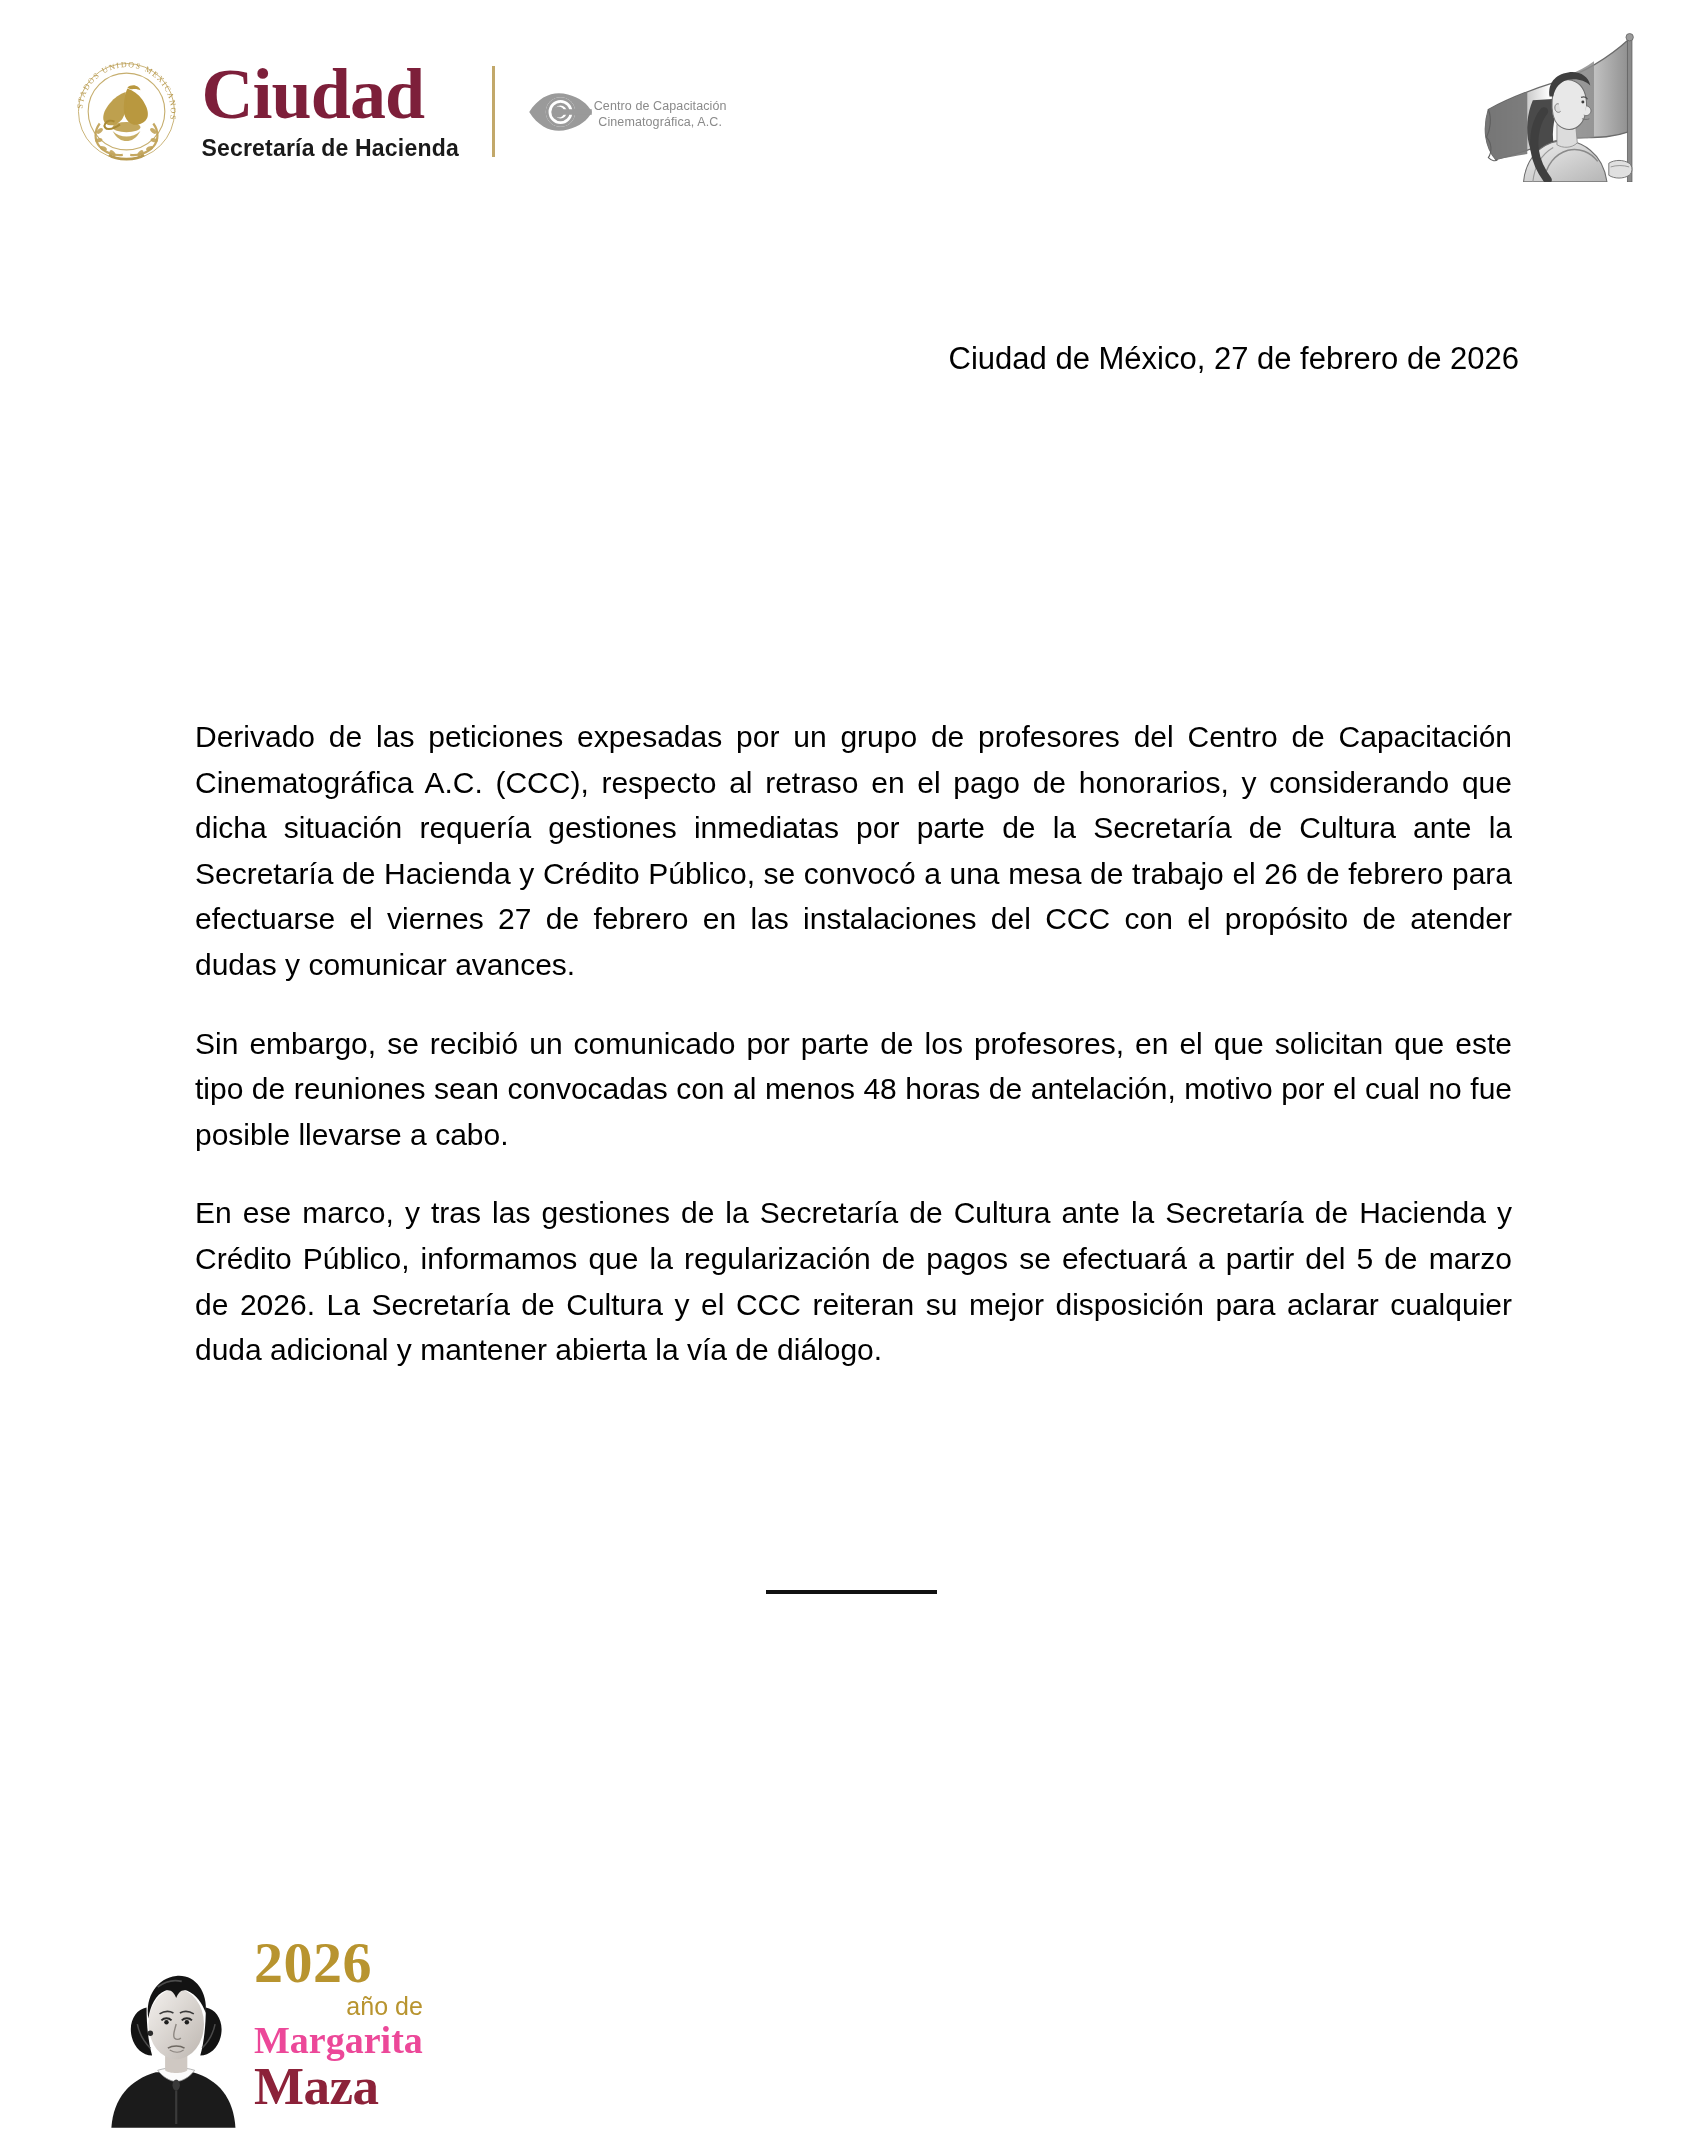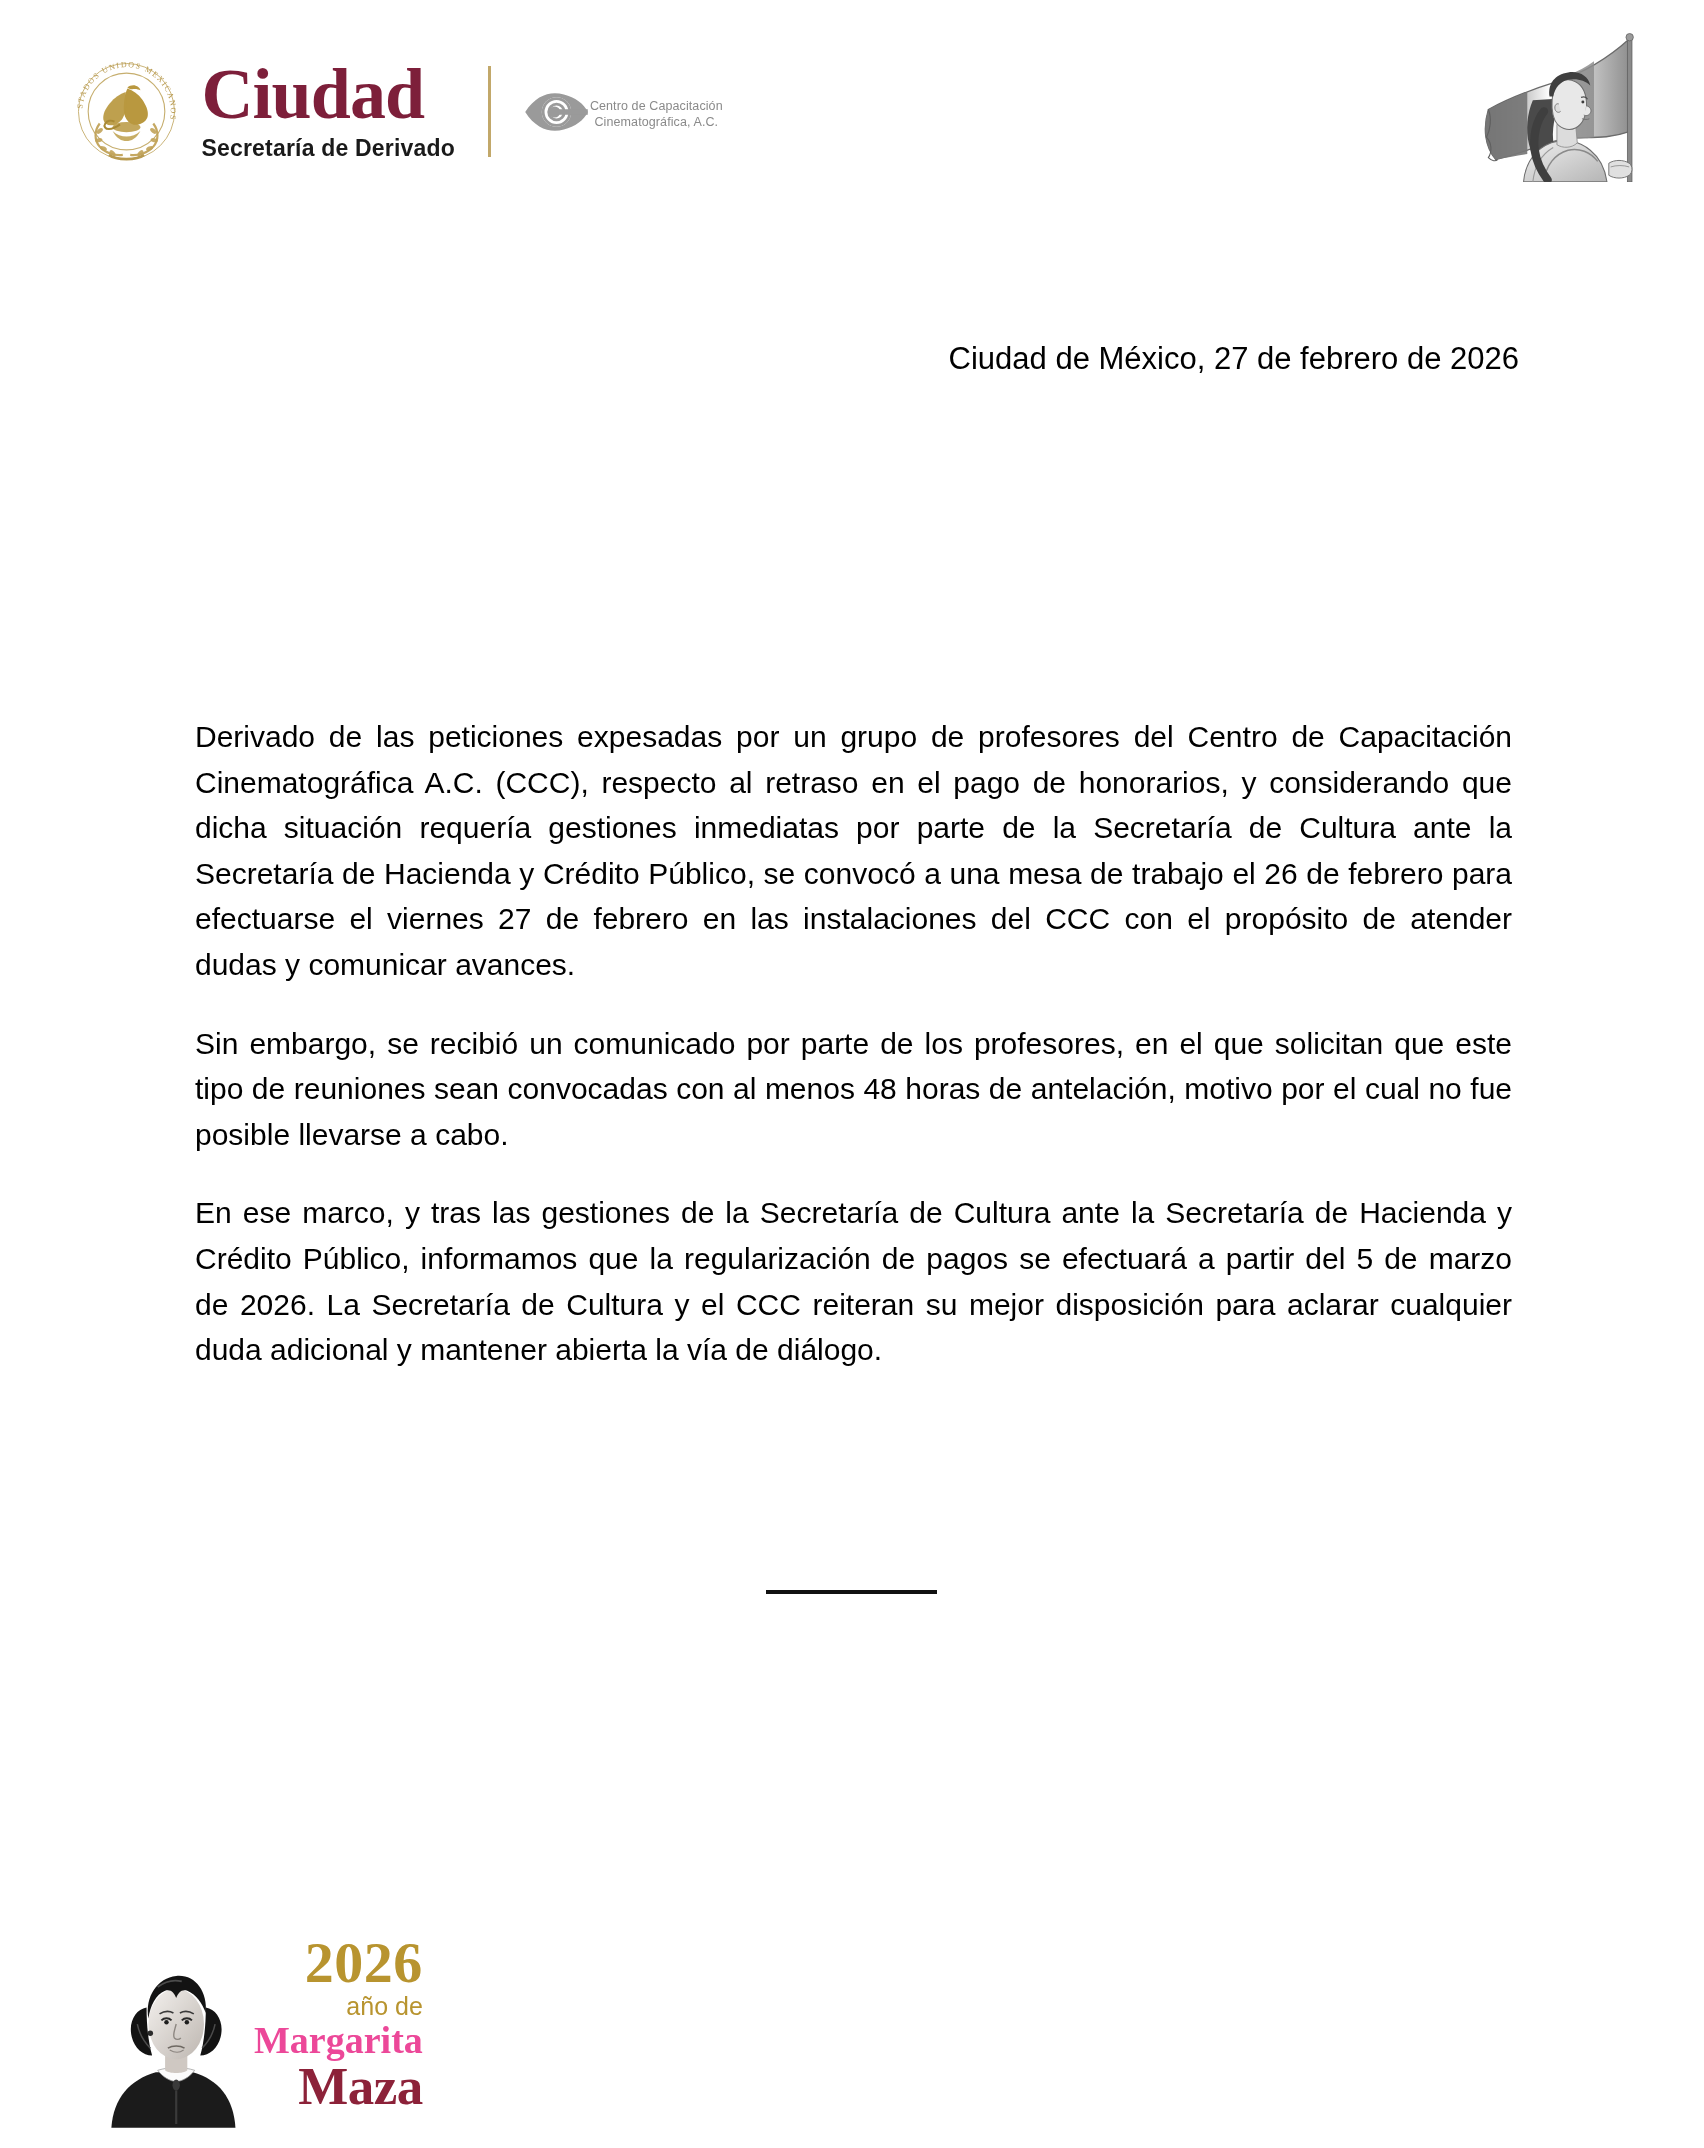--- a/index.html
+++ b/index.html
@@ -166,21 +166,21 @@
   }
   .maza-portrait {
     width: 137px;
     height: 182px;
     flex: 0 0 auto;
   }
   .maza-text {
     margin-left: 13px;
     display: flex;
     flex-direction: column;
-    align-items: flex-end;
+    align-items: flex-start;
     padding-bottom: 15px;
   }
   .maza-year {
     font-family: "Liberation Serif", serif;
     font-size: 58px;
     font-weight: 700;
     color: #B8942F;
     line-height: 0.94;
     letter-spacing: 0.5px;
   }
@@ -251,21 +251,21 @@
           <ellipse cx="88" cy="80" rx="4" ry="2.2" transform="rotate(40 88 80)"></ellipse>
           <ellipse cx="89" cy="90" rx="4" ry="2.2" transform="rotate(10 89 90)"></ellipse>
           <ellipse cx="84" cy="99" rx="4" ry="2.2" transform="rotate(-25 84 99)"></ellipse>
           <ellipse cx="74" cy="104" rx="4" ry="2.2" transform="rotate(-45 74 104)"></ellipse>
         </g>
         <path d="M40 106 C48 112 70 112 78 106" fill="none" stroke="#B89A50" stroke-width="3"></path>
       </svg>
 
       <div class="cultura-block">
         <div class="cultura-word">Ciudad</div>
-        <div class="cultura-sub">Secretaría de Derivado</div>
+        <div class="cultura-sub">Secretaría de Hacienda</div>
       </div>
 
       <div class="logo-divider"></div>
 
       <div class="ccc-block">
         <svg class="ccc-eye" viewBox="0 0 72 50">
           <path d="M2 25 C14 6 30 2 44 6 C56 9 66 16 70 25 C66 34 56 41 44 44 C30 48 14 44 2 25 Z" fill="#9a9a9a"></path>
           <circle cx="36" cy="25" r="16" fill="#ffffff"></circle>
           <path d="M36 9 A16 16 0 1 1 36 41 A16 16 0 0 1 36 9 Z M36 12 A13 13 0 1 0 36 38 A13 13 0 1 0 36 12 Z" fill="#9a9a9a"></path>
           <circle cx="36" cy="25" r="10" fill="#ffffff"></circle>

